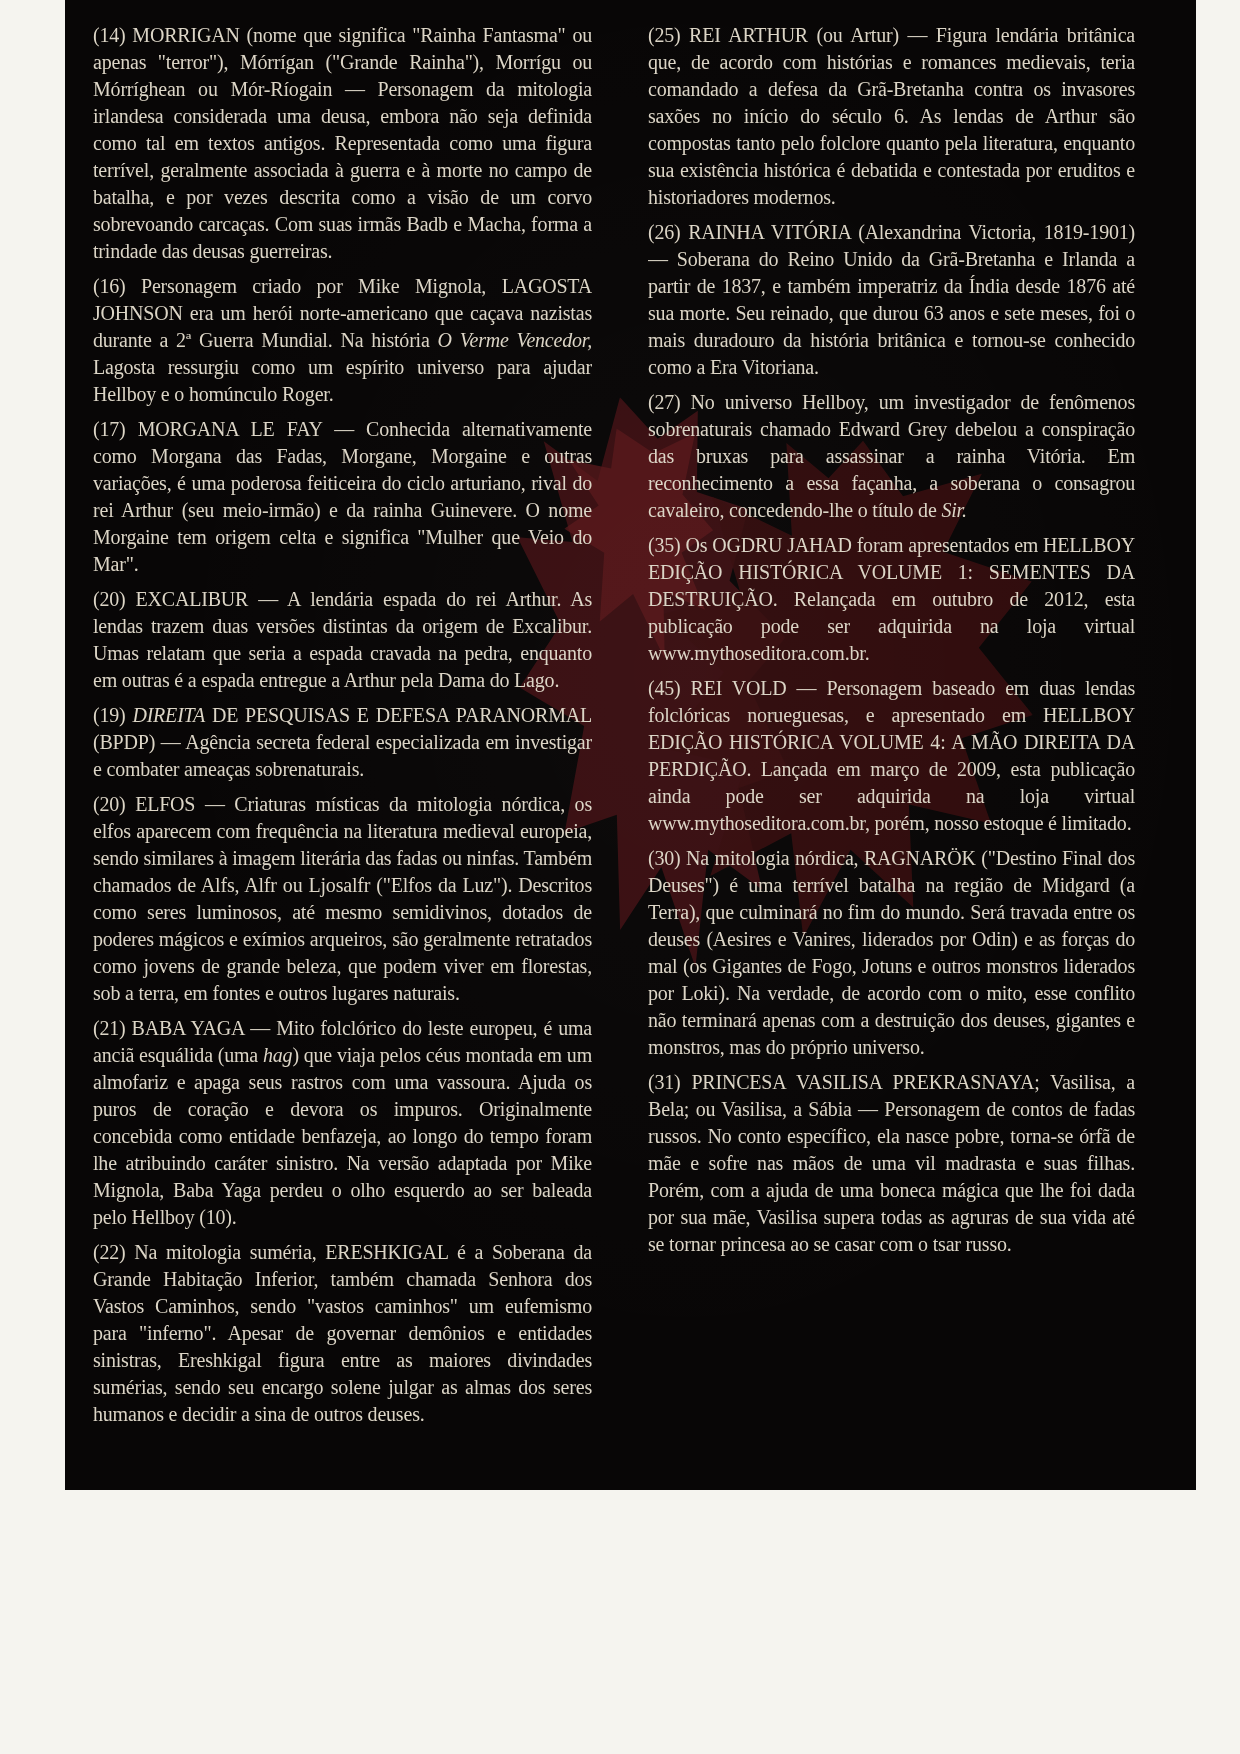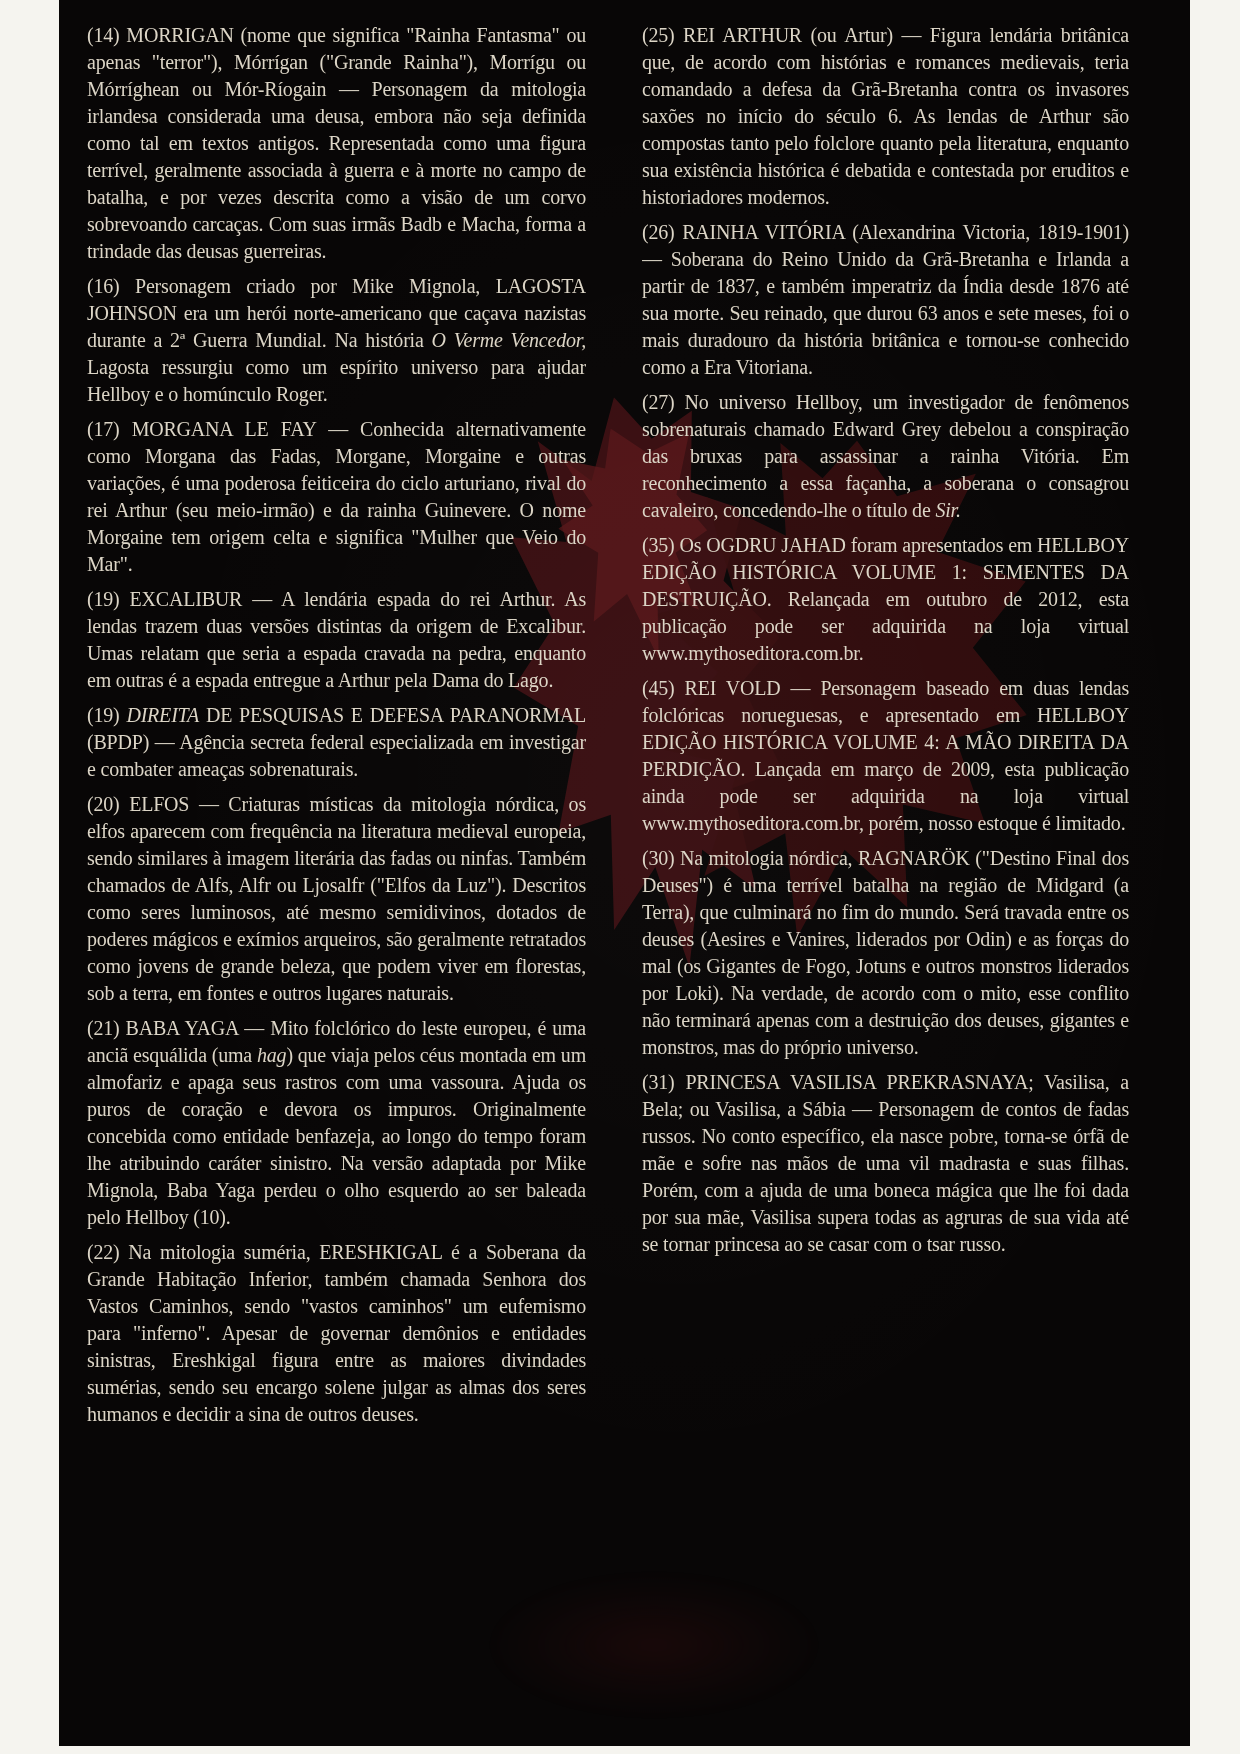--- a/index.html
+++ b/index.html
@@ -10,21 +10,21 @@
     --red-mid:#471114;
     --red-core:#5a171a;
   }
   html,body{margin:0;padding:0;}
   body{
     width:1240px;height:1754px;position:relative;overflow:hidden;
     background:var(--paper);
     font-family:"Liberation Serif","DejaVu Serif",serif;
   }
   .page{
-    position:absolute;left:59px;top:0;width:1131px;height:1746px;
+    position:absolute;left:65px;top:0;width:1131px;height:1490px;
     background:var(--page-bg);
     overflow:hidden;
   }
   
   .page::after{
     content:"";position:absolute;inset:0;pointer-events:none;
     background:radial-gradient(ellipse 900px 1200px at 55% 45%, rgba(255,255,255,0.02), rgba(0,0,0,0) 60%);
   }
   .art{position:absolute;inset:0;z-index:0;}
   .blob{position:absolute;filter:blur(1.5px);}
@@ -65,21 +65,21 @@
   <div class="art">
     <div class="blob blob-1"></div>
     <div class="blob blob-2"></div>
     <div class="blob blob-3"></div>
     <div class="blob blob-4"></div>
   </div>
   <div class="col col-left">
       <p class="note"><span class="">(14) MORRIGAN (nome que significa "Rainha Fantasma" ou apenas "terror"), Mórrígan ("Grande Rainha"), Morrígu ou Mórríghean ou Mór-Ríogain — Personagem da mitologia irlandesa considerada uma deusa, embora não seja definida como tal em textos antigos. Representada como uma figura terrível, geralmente associada à guerra e à morte no campo de batalha, e por vezes descrita como a visão de um corvo sobrevoando carcaças. Com suas irmãs Badb e Macha, forma a trindade das deusas guerreiras.</span></p>
       <p class="note"><span class="">(16) Personagem criado por Mike Mignola, LAGOSTA JOHNSON era um herói norte-americano que caçava nazistas durante a 2ª Guerra Mundial. Na história </span><span class="it">O Verme Vencedor,</span><span class=""> Lagosta ressurgiu como um espírito universo para ajudar Hellboy e o homúnculo Roger.</span></p>
       <p class="note"><span class="">(17) MORGANA LE FAY — Conhecida alternativamente como Morgana das Fadas, Morgane, Morgaine e outras variações, é uma poderosa feiticeira do ciclo arturiano, rival do rei Arthur (seu meio-irmão) e da rainha Guinevere. O nome Morgaine tem origem celta e significa "Mulher que Veio do Mar".</span></p>
-      <p class="note"><span class="">(19) EXCALIBUR — A lendária espada do rei Arthur. As lendas trazem duas versões distintas da origem de Excalibur. Umas relatam que seria a espada cravada na pedra, enquanto em outras é a espada entregue a Arthur pela Dama do Lago.</span></p>
+      <p class="note"><span class="">(20) EXCALIBUR — A lendária espada do rei Arthur. As lendas trazem duas versões distintas da origem de Excalibur. Umas relatam que seria a espada cravada na pedra, enquanto em outras é a espada entregue a Arthur pela Dama do Lago.</span></p>
       <p class="note"><span class="">(19) </span><span class="it">DIREITA</span><span class=""> DE PESQUISAS E DEFESA PARANORMAL (BPDP) — Agência secreta federal especializada em investigar e combater ameaças sobrenaturais.</span></p>
       <p class="note"><span class="">(20) ELFOS — Criaturas místicas da mitologia nórdica, os elfos aparecem com frequência na literatura medieval europeia, sendo similares à imagem literária das fadas ou ninfas. Também chamados de Alfs, Alfr ou Ljosalfr ("Elfos da Luz"). Descritos como seres luminosos, até mesmo semidivinos, dotados de poderes mágicos e exímios arqueiros, são geralmente retratados como jovens de grande beleza, que podem viver em florestas, sob a terra, em fontes e outros lugares naturais.</span></p>
       <p class="note"><span class="">(21) BABA YAGA — Mito folclórico do leste europeu, é uma anciã esquálida (uma </span><span class="it">hag</span><span class="">) que viaja pelos céus montada em um almofariz e apaga seus rastros com uma vassoura. Ajuda os puros de coração e devora os impuros. Originalmente concebida como entidade benfazeja, ao longo do tempo foram lhe atribuindo caráter sinistro. Na versão adaptada por Mike Mignola, Baba Yaga perdeu o olho esquerdo ao ser baleada pelo Hellboy (10).</span></p>
       <p class="note"><span class="">(22) Na mitologia suméria, ERESHKIGAL é a Soberana da Grande Habitação Inferior, também chamada Senhora dos Vastos Caminhos, sendo "vastos caminhos" um eufemismo para "inferno". Apesar de governar demônios e entidades sinistras, Ereshkigal figura entre as maiores divindades sumérias, sendo seu encargo solene julgar as almas dos seres humanos e decidir a sina de outros deuses.</span></p>
     </div>
   <div class="col col-right">
       <p class="note"><span class="">(25) REI ARTHUR (ou Artur) — Figura lendária britânica que, de acordo com histórias e romances medievais, teria comandado a defesa da Grã-Bretanha contra os invasores saxões no início do século 6. As lendas de Arthur são compostas tanto pelo folclore quanto pela literatura, enquanto sua existência histórica é debatida e contestada por eruditos e historiadores modernos.</span></p>
       <p class="note"><span class="">(26) RAINHA VITÓRIA (Alexandrina Victoria, 1819-1901) — Soberana do Reino Unido da Grã-Bretanha e Irlanda a partir de 1837, e também imperatriz da Índia desde 1876 até sua morte. Seu reinado, que durou 63 anos e sete meses, foi o mais duradouro da história britânica e tornou-se conhecido como a Era Vitoriana.</span></p>
       <p class="note"><span class="">(27) No universo Hellboy, um investigador de fenômenos sobrenaturais chamado Edward Grey debelou a conspiração das bruxas para assassinar a rainha Vitória. Em reconhecimento a essa façanha, a soberana o consagrou cavaleiro, concedendo-lhe o título de </span><span class="it">Sir.</span></p>
       <p class="note"><span class="">(35) Os OGDRU JAHAD foram apresentados em HELLBOY EDIÇÃO HISTÓRICA VOLUME 1: SEMENTES DA DESTRUIÇÃO. Relançada em outubro de 2012, esta publicação pode ser adquirida na loja virtual www.mythoseditora.com.br.</span></p>

